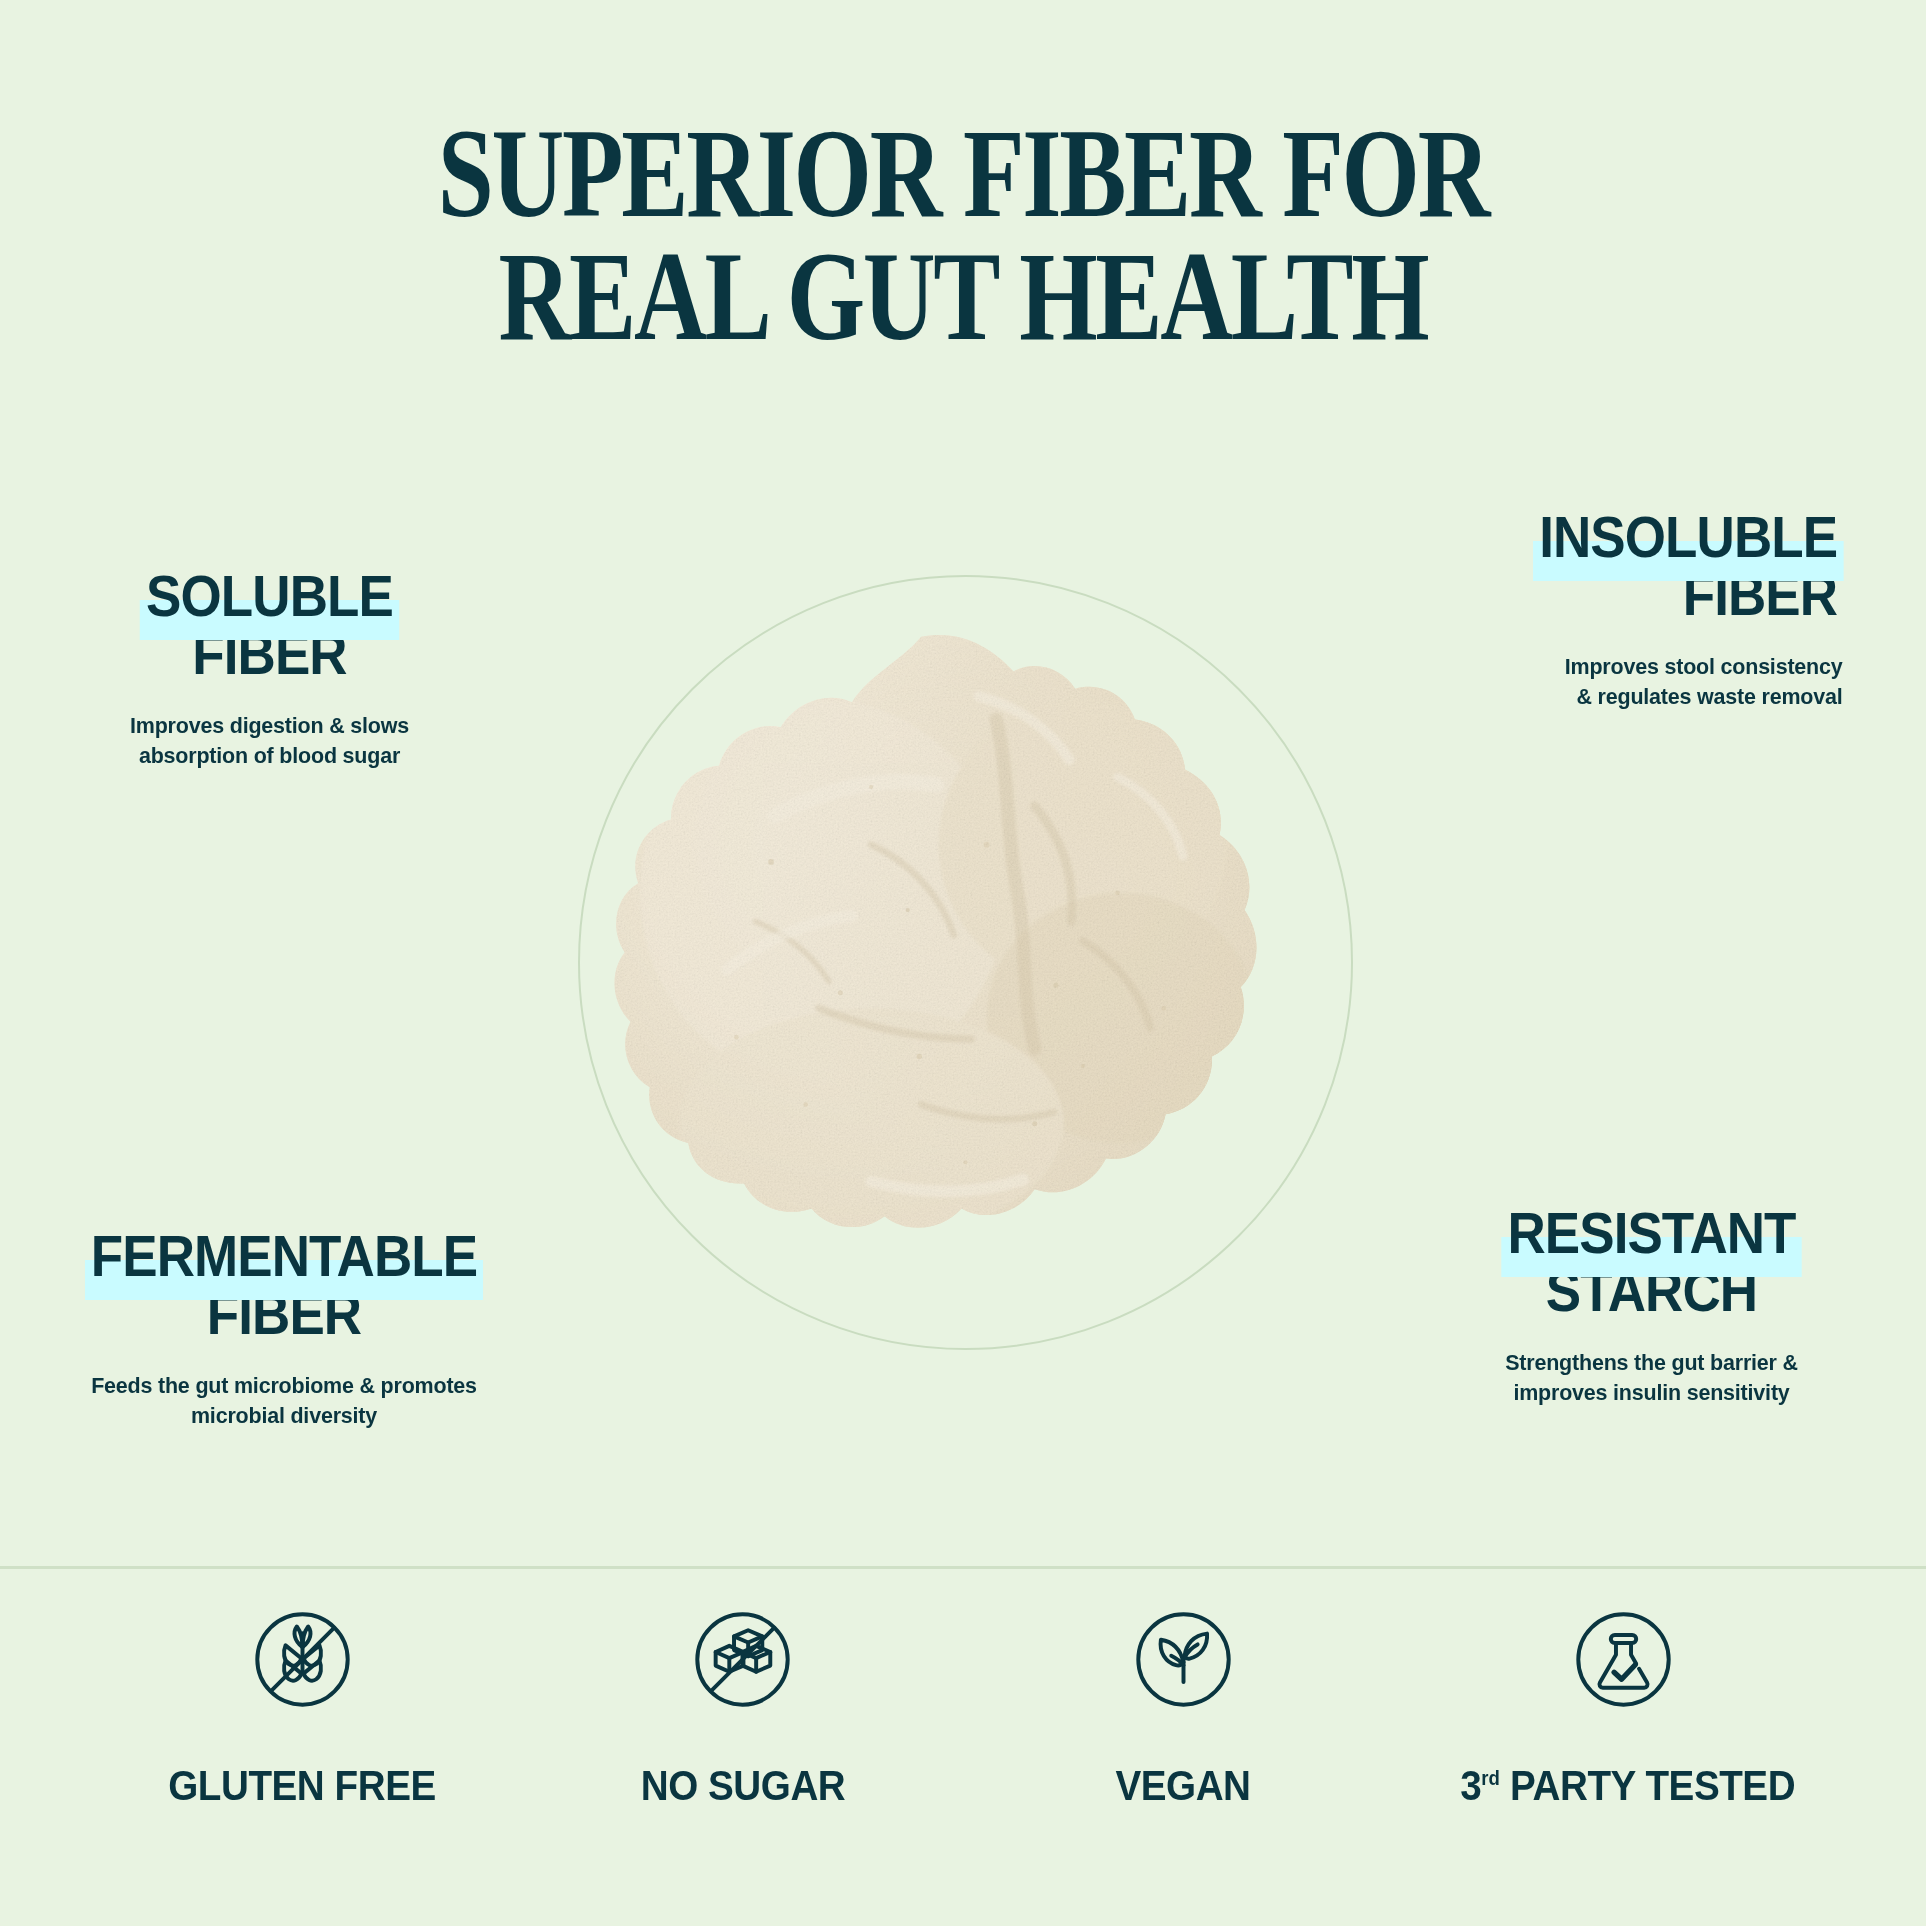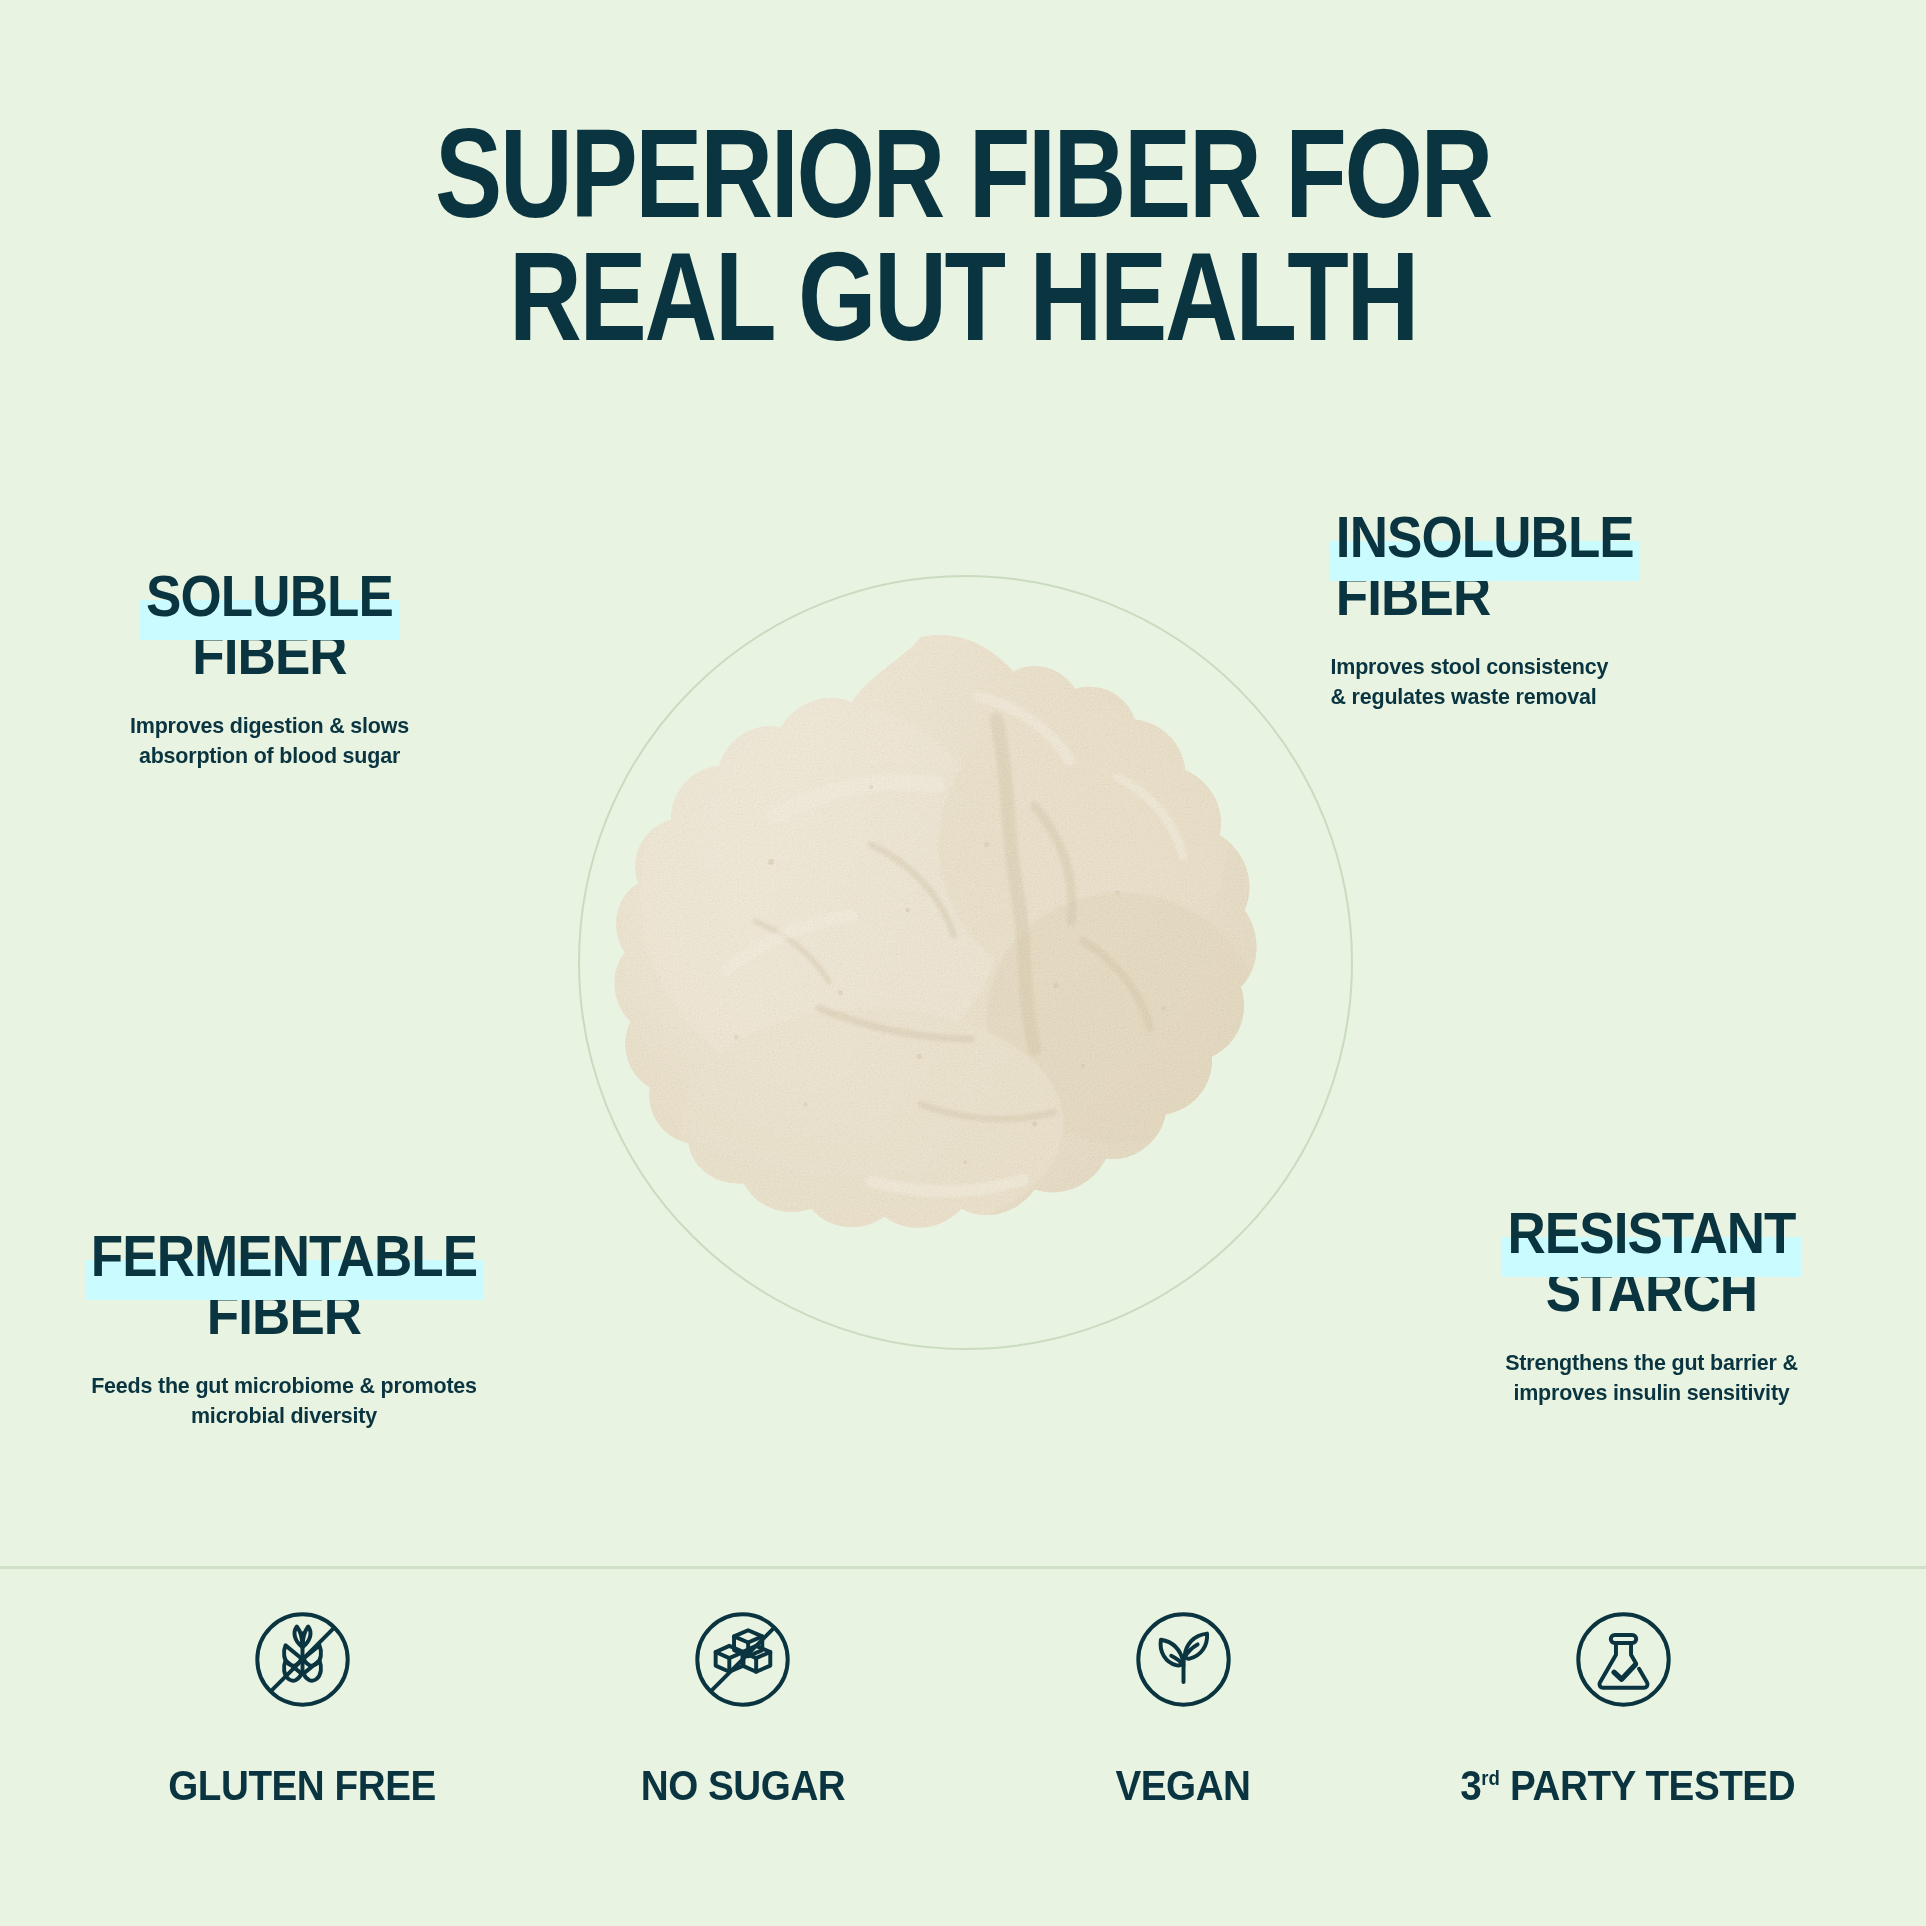--- a/index.html
+++ b/index.html
@@ -9,20 +9,21 @@
     font-family:"Liberation Sans", sans-serif;
     color:#0A3540;
     position:relative;
     overflow:hidden;
   }
 
   
   #headline {
     position:absolute; top:112px; left:0; width:1926px;
     text-align:center;
+    font-family:Liberation Serif, serif;
   }
   #headline .line {
     display:block;
     font-weight:700;
     font-size:126px;
     line-height:0.98;
     letter-spacing:-2.9px;
     color:#0A3540;
     transform:scaleX(0.80);
     transform-origin:center center;
@@ -78,21 +79,21 @@
     line-height:1.30;
     letter-spacing:-0.2px;
     color:#0A3540;
     transform:scaleX(0.95);
     white-space:nowrap;
   }
 
   #f-soluble       { left:0px;    top:522px; width:539px; text-align:center;margin-top:45px; }
   #f-soluble .fdesc{ margin-top:28px; }
 
-  #f-insoluble     { left:1317px; top:508px; width:539px; text-align:left; }
+  #f-insoluble     { left:1317px; top:508px; width:539px; text-align:right; }
   #f-insoluble .fdesc{ margin-top:28px; }
 
   #f-fermentable   { left:0px;    top:1206px; width:568px; text-align:center;margin-top:21px; }
   #f-fermentable .fdesc{ margin-top:28px; }
 
   #f-resistant     { left:1377px; top:1204px; width:549px; text-align:center; }
   #f-resistant .fdesc{ margin-top:28px; }
 
   
   #divider {

